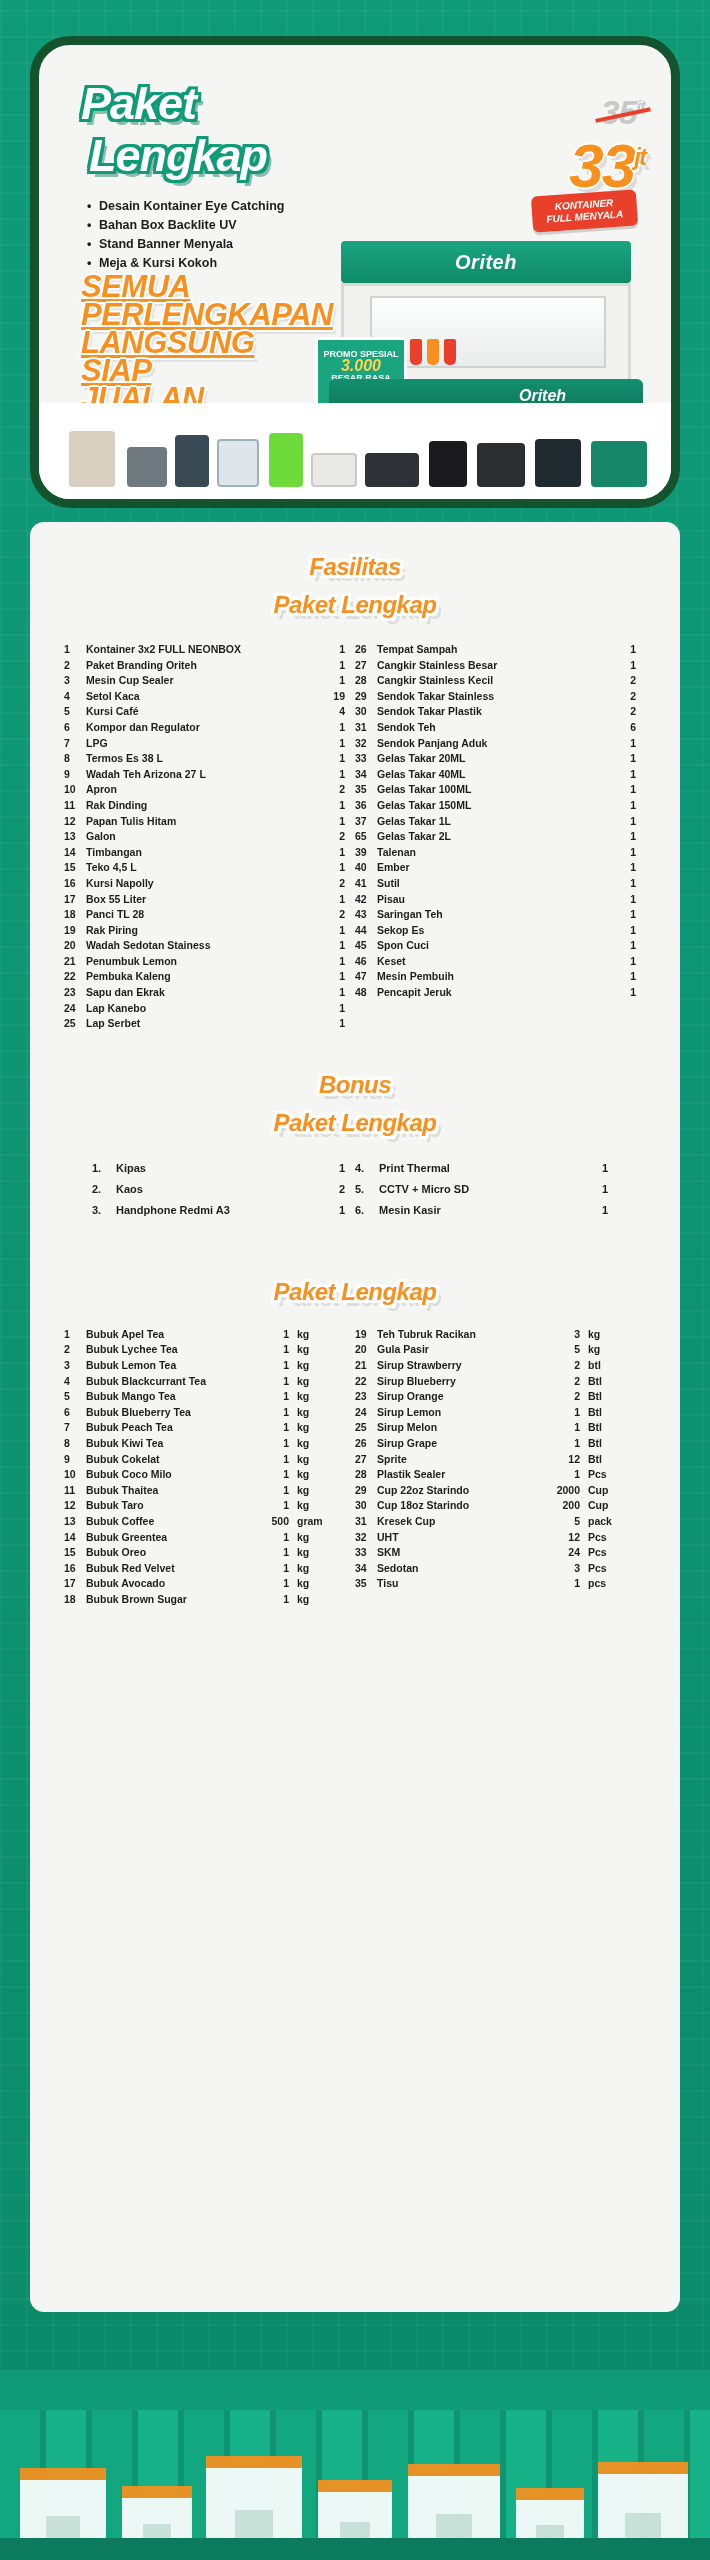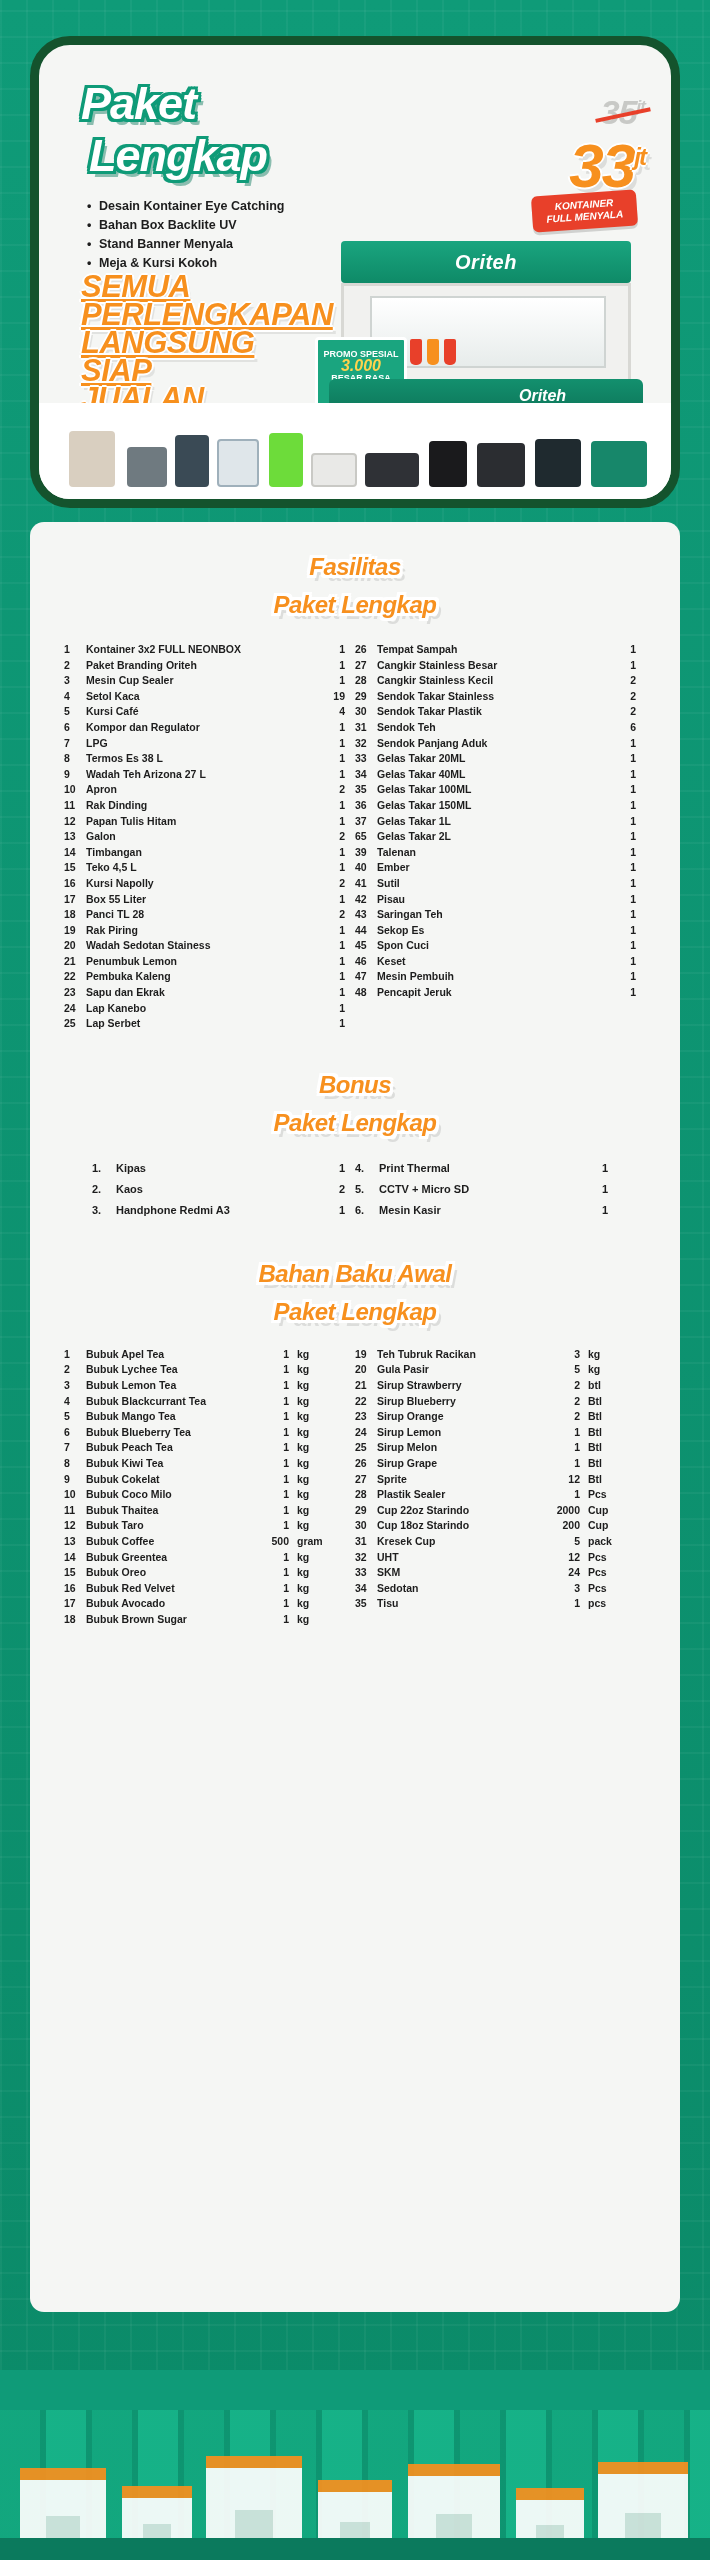--- a/index.html
+++ b/index.html
@@ -698,21 +698,21 @@
           </div>
         <div class="row">
             <span class="no">6.</span>
             <span class="nm">Mesin Kasir</span>
             <span class="qt">1</span>
           </div>
       </div>
     </div>
 
     <div class="section-title" style="margin-top:34px">
-      <span class="st-line">Bahan Baku Awal</span><br>
+      <br>
       <span class="st-line">Paket Lengkap</span>
     </div>
 
     <div class="bahan-wrap">
       <div class="col">
         <div class="row">
             <span class="no">1</span>
             <span class="nm">Bubuk Apel Tea</span>
             <span class="qt">1</span>
             <span class="qt2">kg</span>

